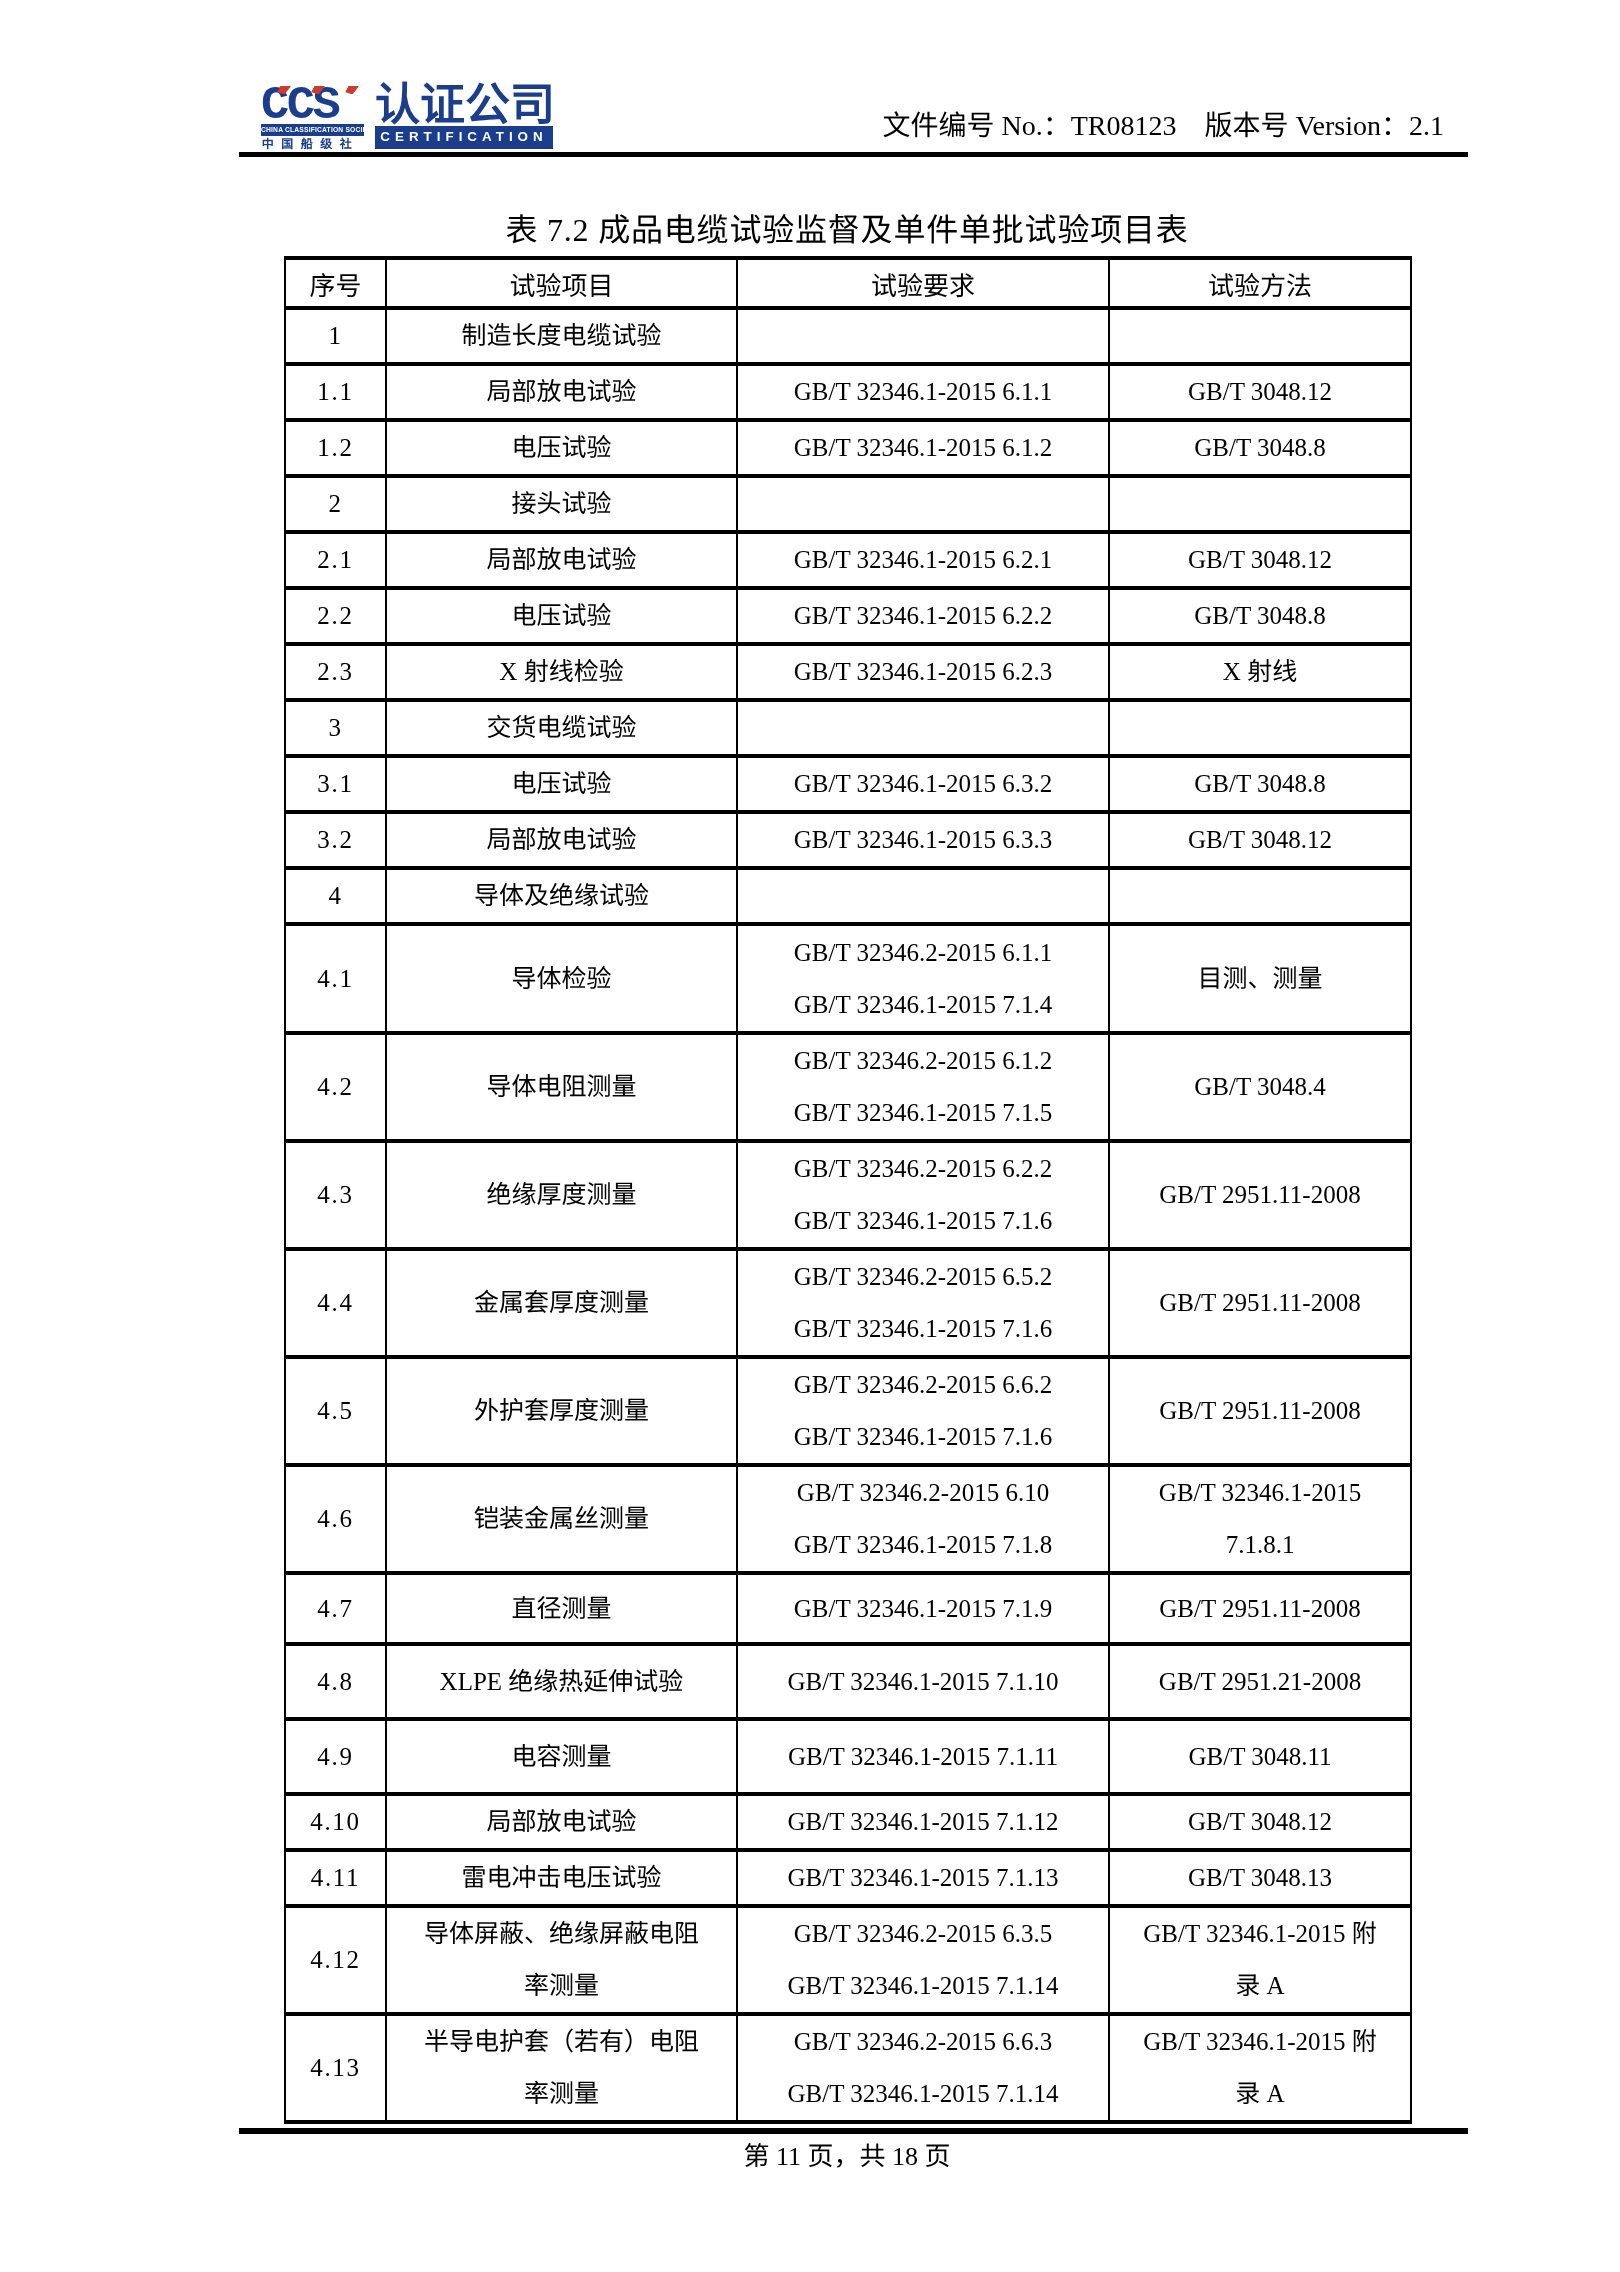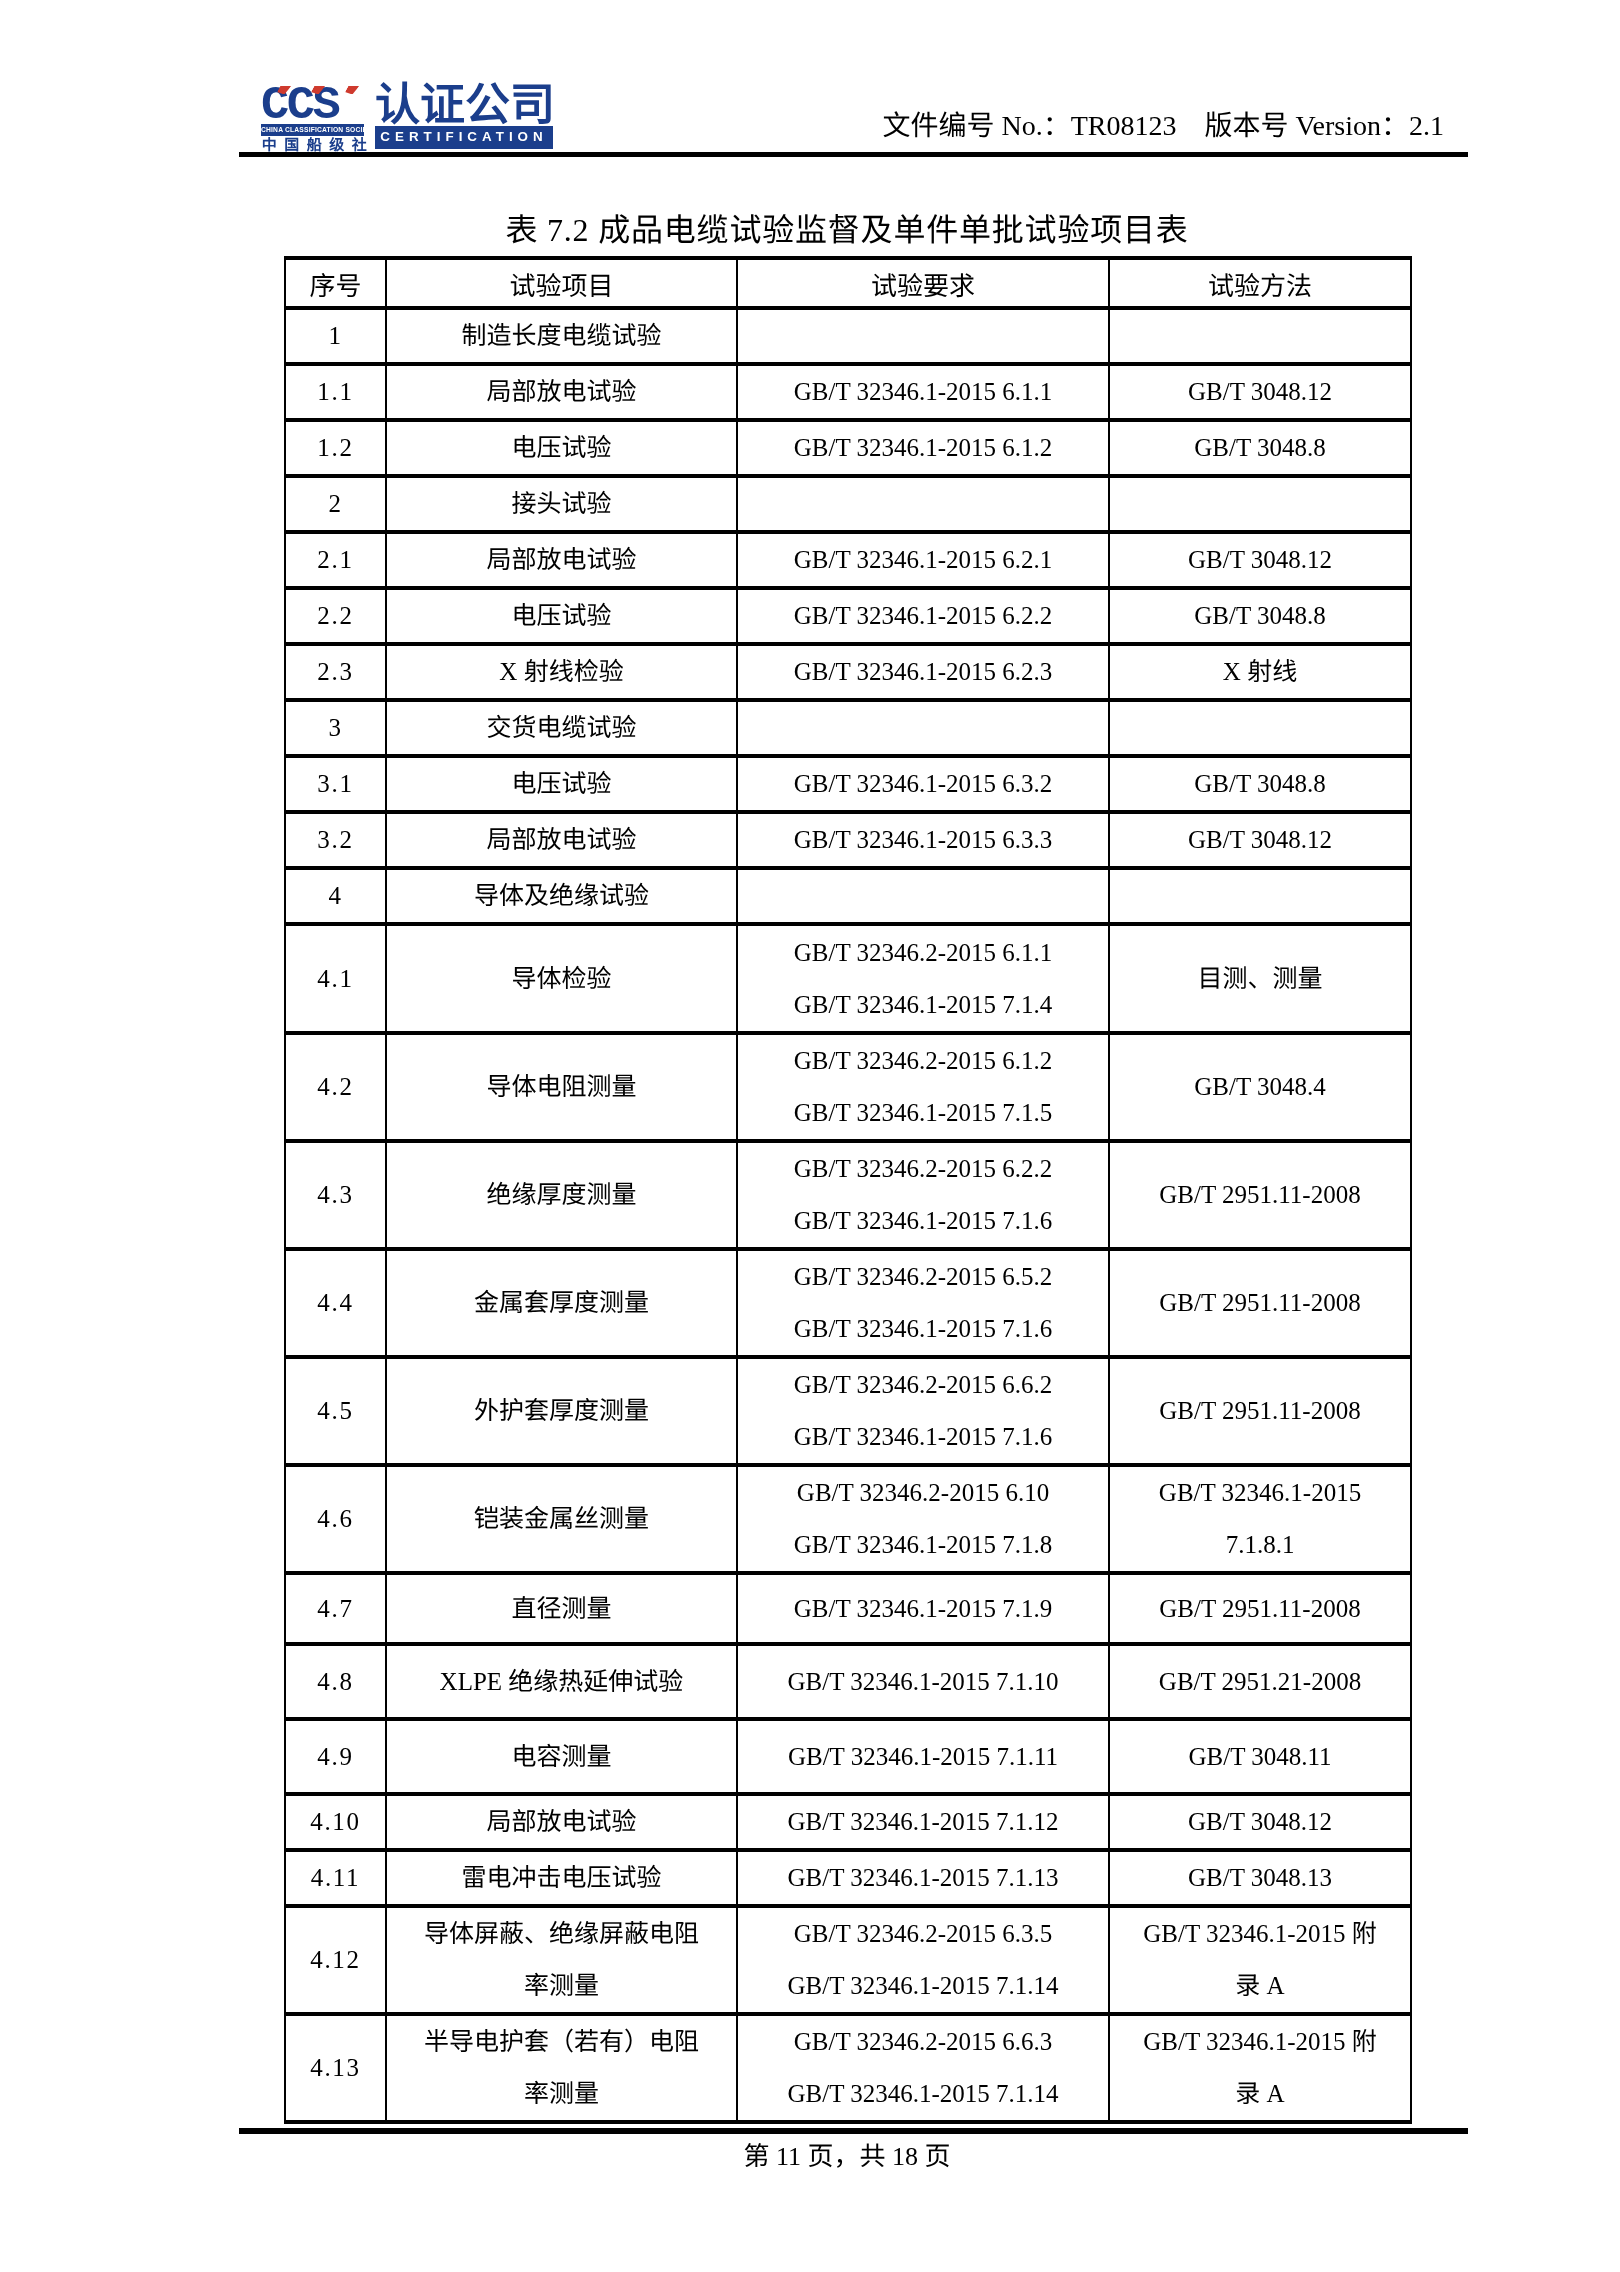--- a/index.html
+++ b/index.html
@@ -35,21 +35,21 @@
     position: absolute; left: 0; top: 39px; width: 103px; height: 11.7px;
     background: var(--brand-blue, #1b3e8c); color: #fff;
     font-family: "Liberation Sans", sans-serif; font-weight: bold;
     font-size: 6.7px; line-height: 11.7px; text-align: center;
     letter-spacing: 0.2px; white-space: nowrap; overflow: hidden;
   }
   .soc-cn {
     position: absolute; left: 0.8px; top: 52px; width: 103px;
     color: var(--brand-blue, #1b3e8c);
     font-family: "Liberation Sans", sans-serif; font-weight: bold;
-    font-size: 15px; line-height: 15px; letter-spacing: 7.5px; white-space: nowrap;
+    font-size: 12px; line-height: 15px; letter-spacing: 7.5px; white-space: nowrap;
   }
   .company-cn {
     position: absolute; left: 114px; top: -3.3px;
     color: var(--brand-blue, #1b3e8c);
     font-family: "Liberation Sans", sans-serif; font-weight: bold;
     font-size: 45px; line-height: 45px; letter-spacing: 0px; white-space: nowrap;
   }
   .cert-bar {
     position: absolute; left: 114px; top: 41px; width: 178px; height: 22.6px;
     background: var(--brand-blue, #1b3e8c); color: #fff;

